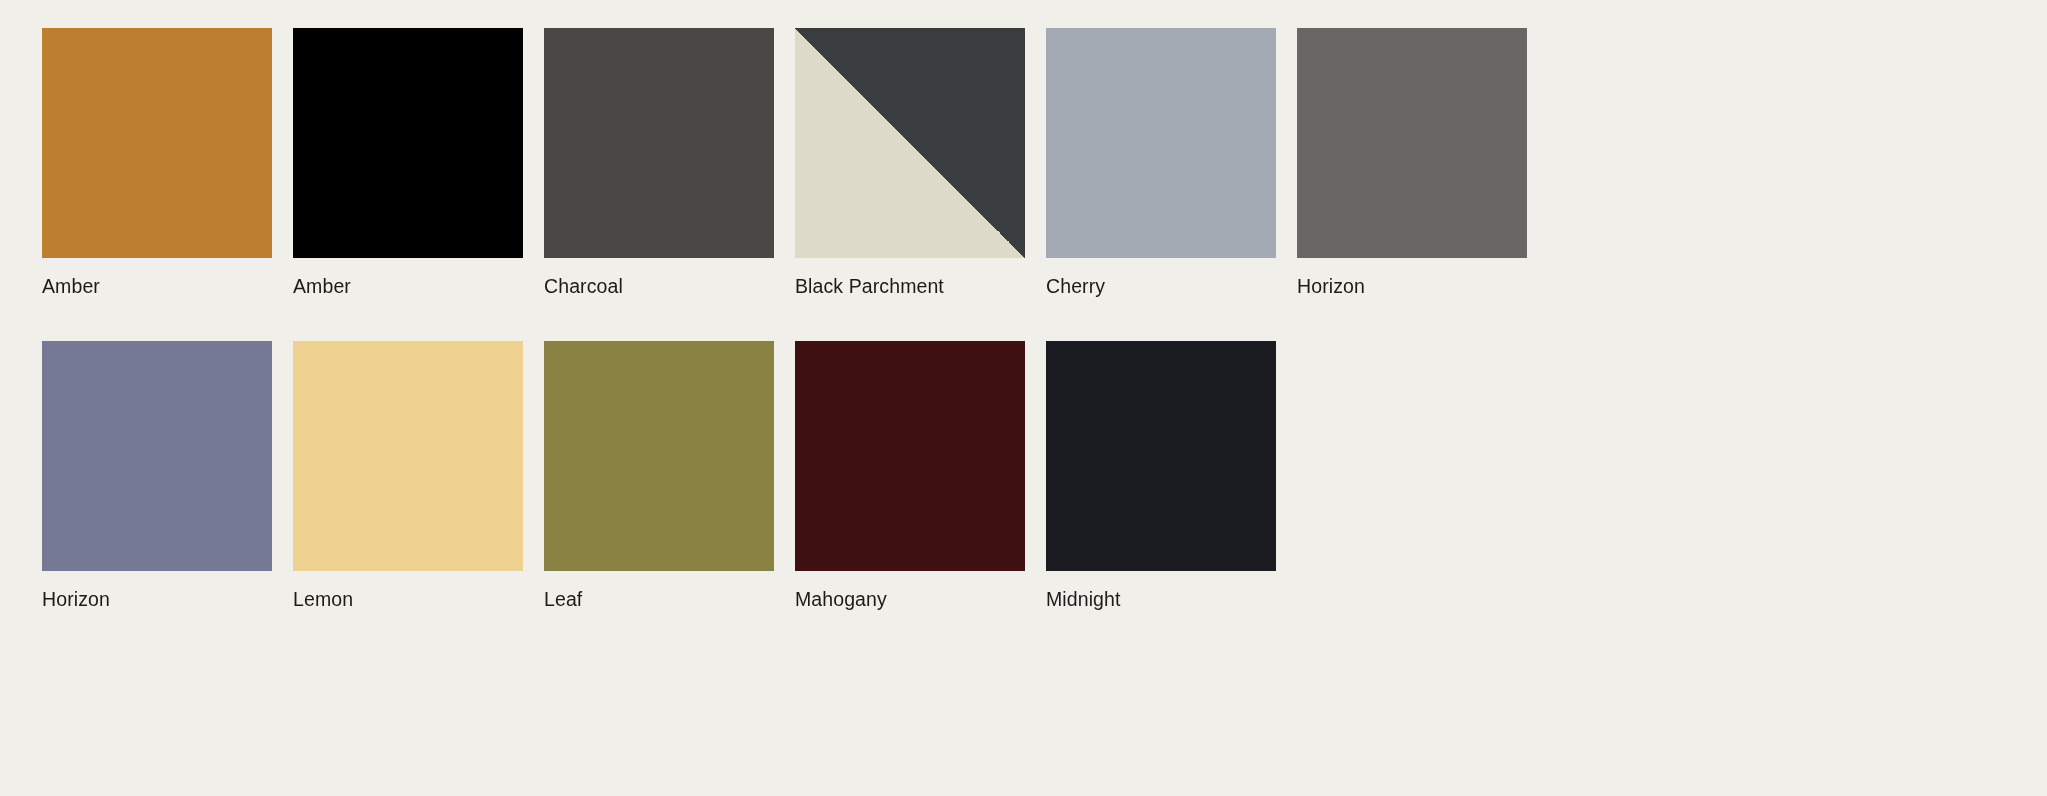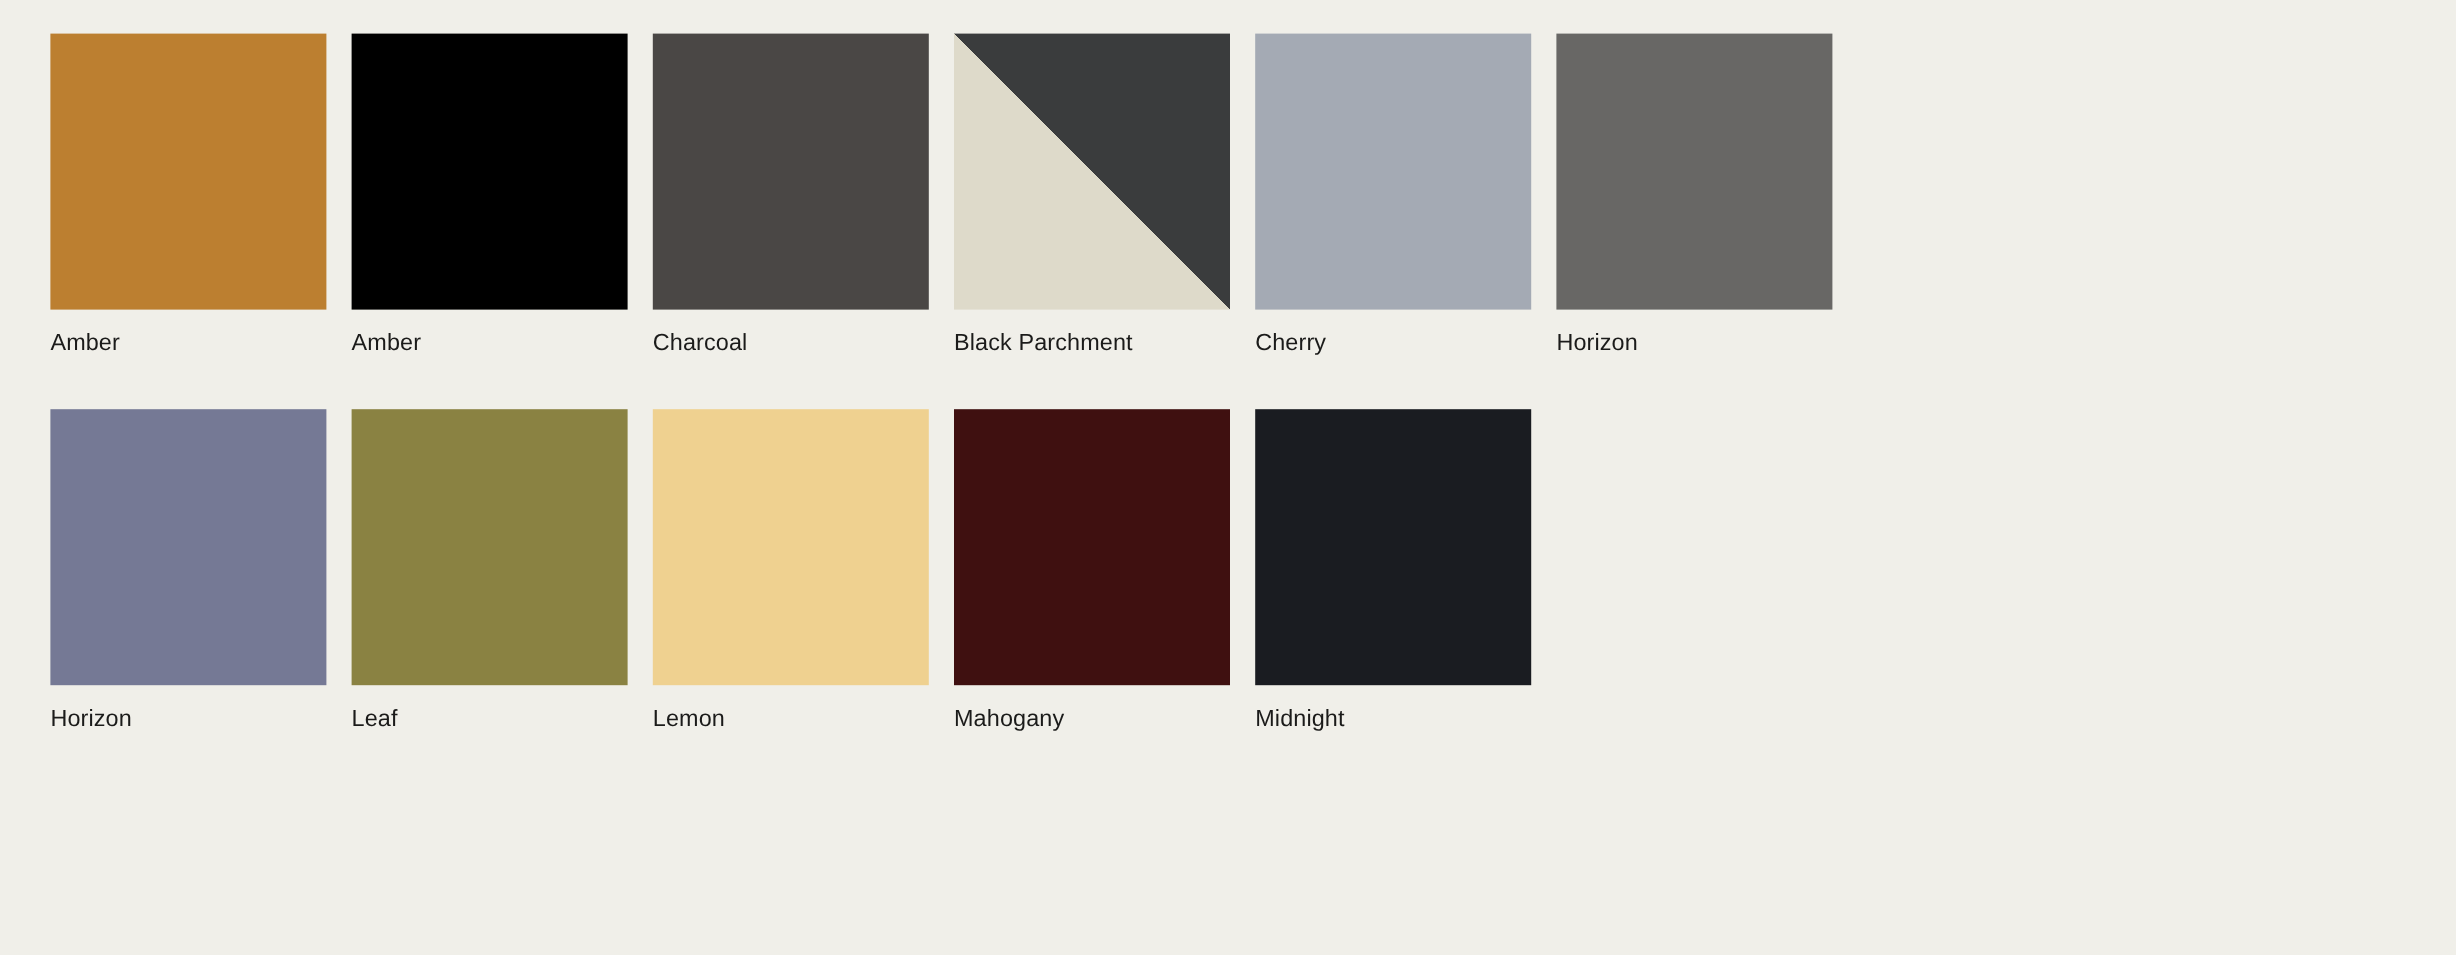--- a/index.html
+++ b/index.html
@@ -78,26 +78,26 @@
     </div>
     <div class="swatch-cell">
       <div class="swatch-chip" style="background: rgb(104, 103, 101);"></div>
       <div class="swatch-label">Horizon</div>
     </div>
     <div class="swatch-cell">
       <div class="swatch-chip" style="background: rgb(117, 121, 149);"></div>
       <div class="swatch-label">Horizon</div>
     </div>
     <div class="swatch-cell">
+      <div class="swatch-chip" style="background: rgb(239, 209, 144);"></div>
+      <div class="swatch-label">Lemon</div>
+    </div>
+    <div class="swatch-cell">
       <div class="swatch-chip" style="background: rgb(138, 130, 66);"></div>
       <div class="swatch-label">Leaf</div>
-    </div>
-    <div class="swatch-cell">
-      <div class="swatch-chip" style="background: rgb(239, 209, 144);"></div>
-      <div class="swatch-label">Lemon</div>
     </div>
     <div class="swatch-cell">
       <div class="swatch-chip" style="background: rgb(63, 16, 16);"></div>
       <div class="swatch-label">Mahogany</div>
     </div>
     <div class="swatch-cell">
       <div class="swatch-chip" style="background: rgb(26, 28, 33);"></div>
       <div class="swatch-label">Midnight</div>
     </div>
   </main>

